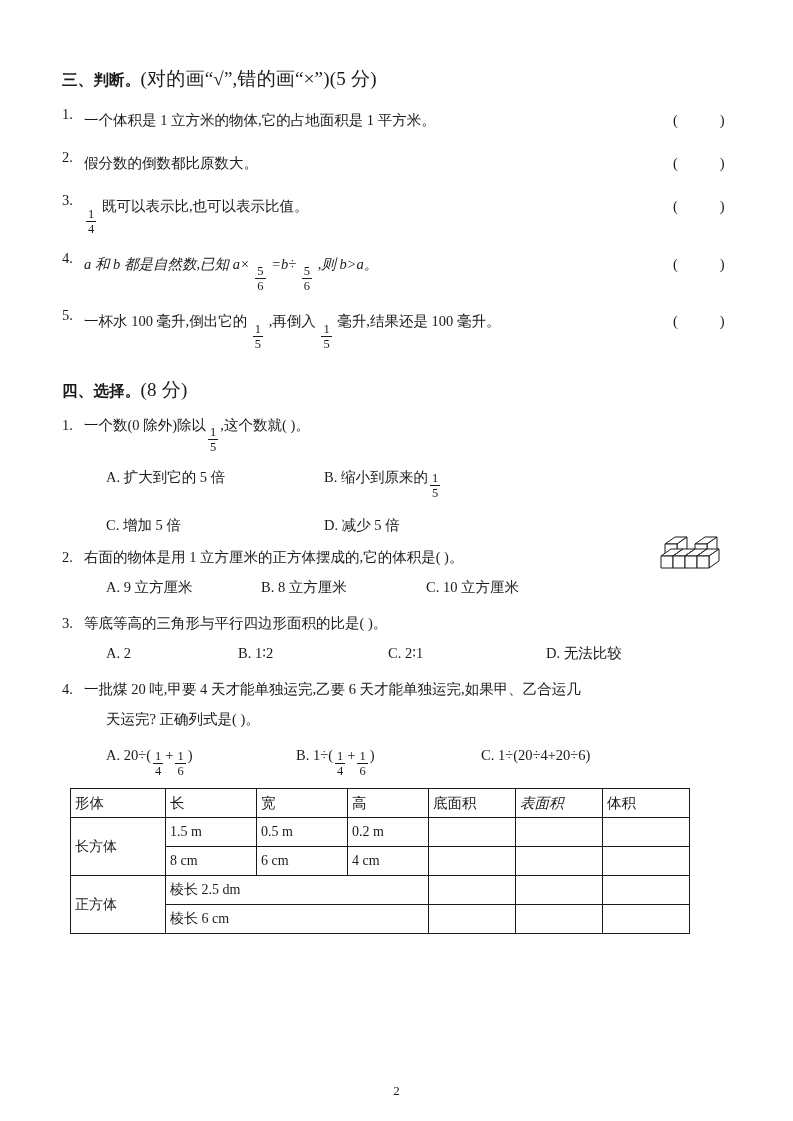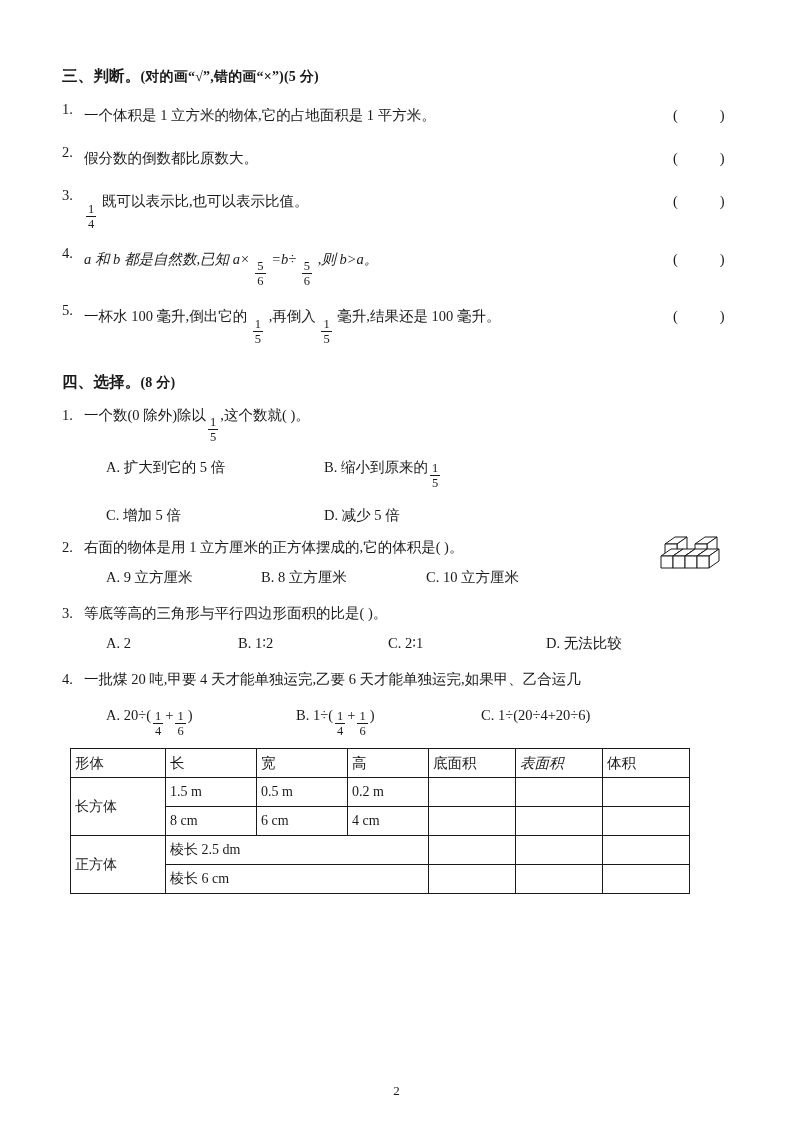--- a/index.html
+++ b/index.html
@@ -24,22 +24,22 @@
     box-sizing: border-box;
   }
   .sec-head {
     font-size: 15.5px;
     font-weight: bold;
     letter-spacing: 0.2px;
     margin-top: 18px;
     margin-bottom: 4px;
   }
   .sec-head .score {
-    font-weight: bold;
-    font-size: 14px;
+    font-weight: normal;
+    font-size: 19px;
   }
   .q {
     font-size: 14.5px;
     line-height: 30px;
     margin: 7px 0 0 0;
     padding-left: 22px;
     position: relative;
   }
   .q .num {
     position: absolute;
@@ -263,20 +263,21 @@
     </span>
     <span class="opt">
       <span>D.</span>&nbsp;<span>无法比较</span>
     </span>
   </div>
 
   <div class="q" style="margin-top:6px;">
     <span class="num">4.</span>
     <span>一批煤 20 吨,甲要 4 天才能单独运完,乙要 6 天才能单独运完,如果甲、乙合运几</span>
   </div>
+  <div class="sub-line indent2">天运完? 正确列式是(            )。</div>
 
   <div class="opt-row" style="padding-left:44px;margin-top:6px;">
     <span class="opt" style="width:190px;">
       <span>A.</span>&nbsp;<span>20÷(</span><span class="frac">
           <span class="n">1</span>
           <span class="d">4</span>
         </span><span>+</span><span class="frac">
           <span class="n">1</span>
           <span class="d">6</span>
         </span><span>)</span>

